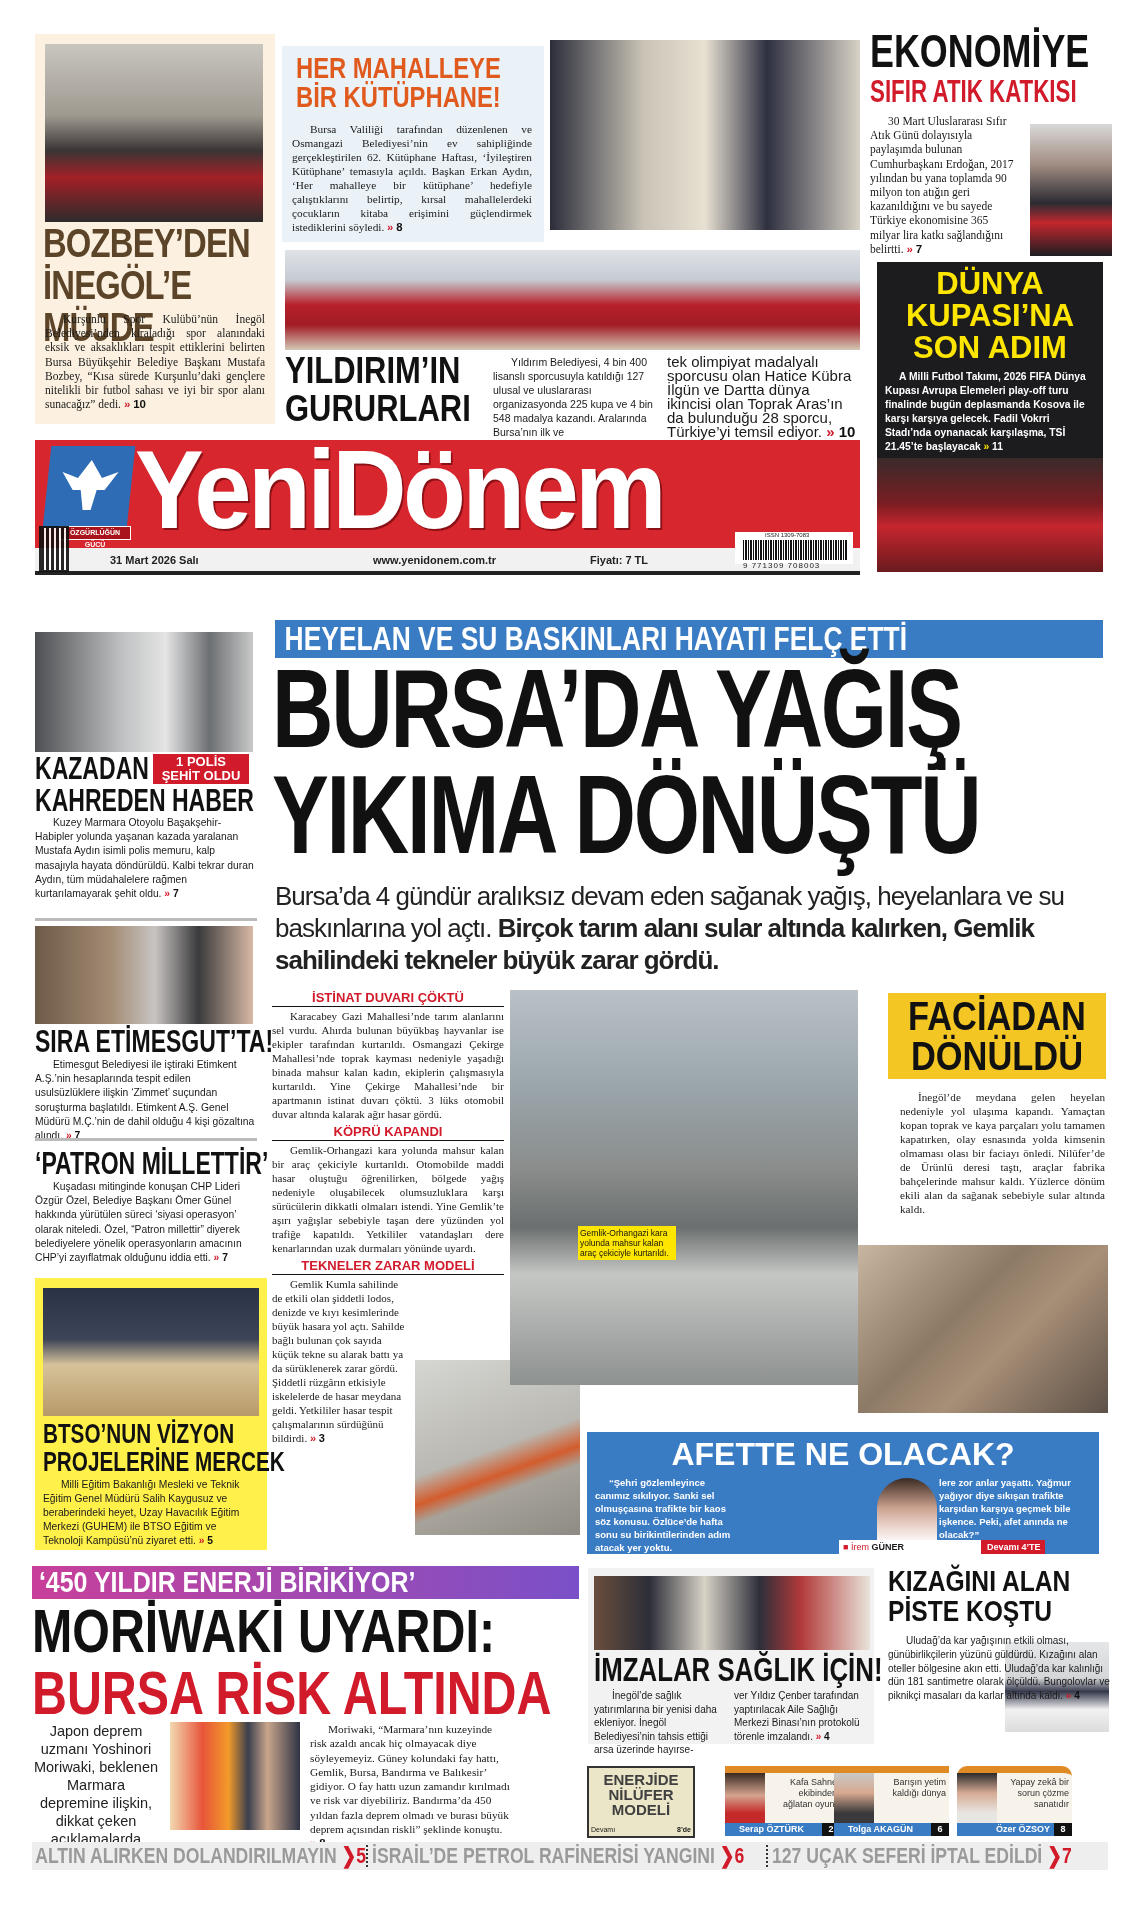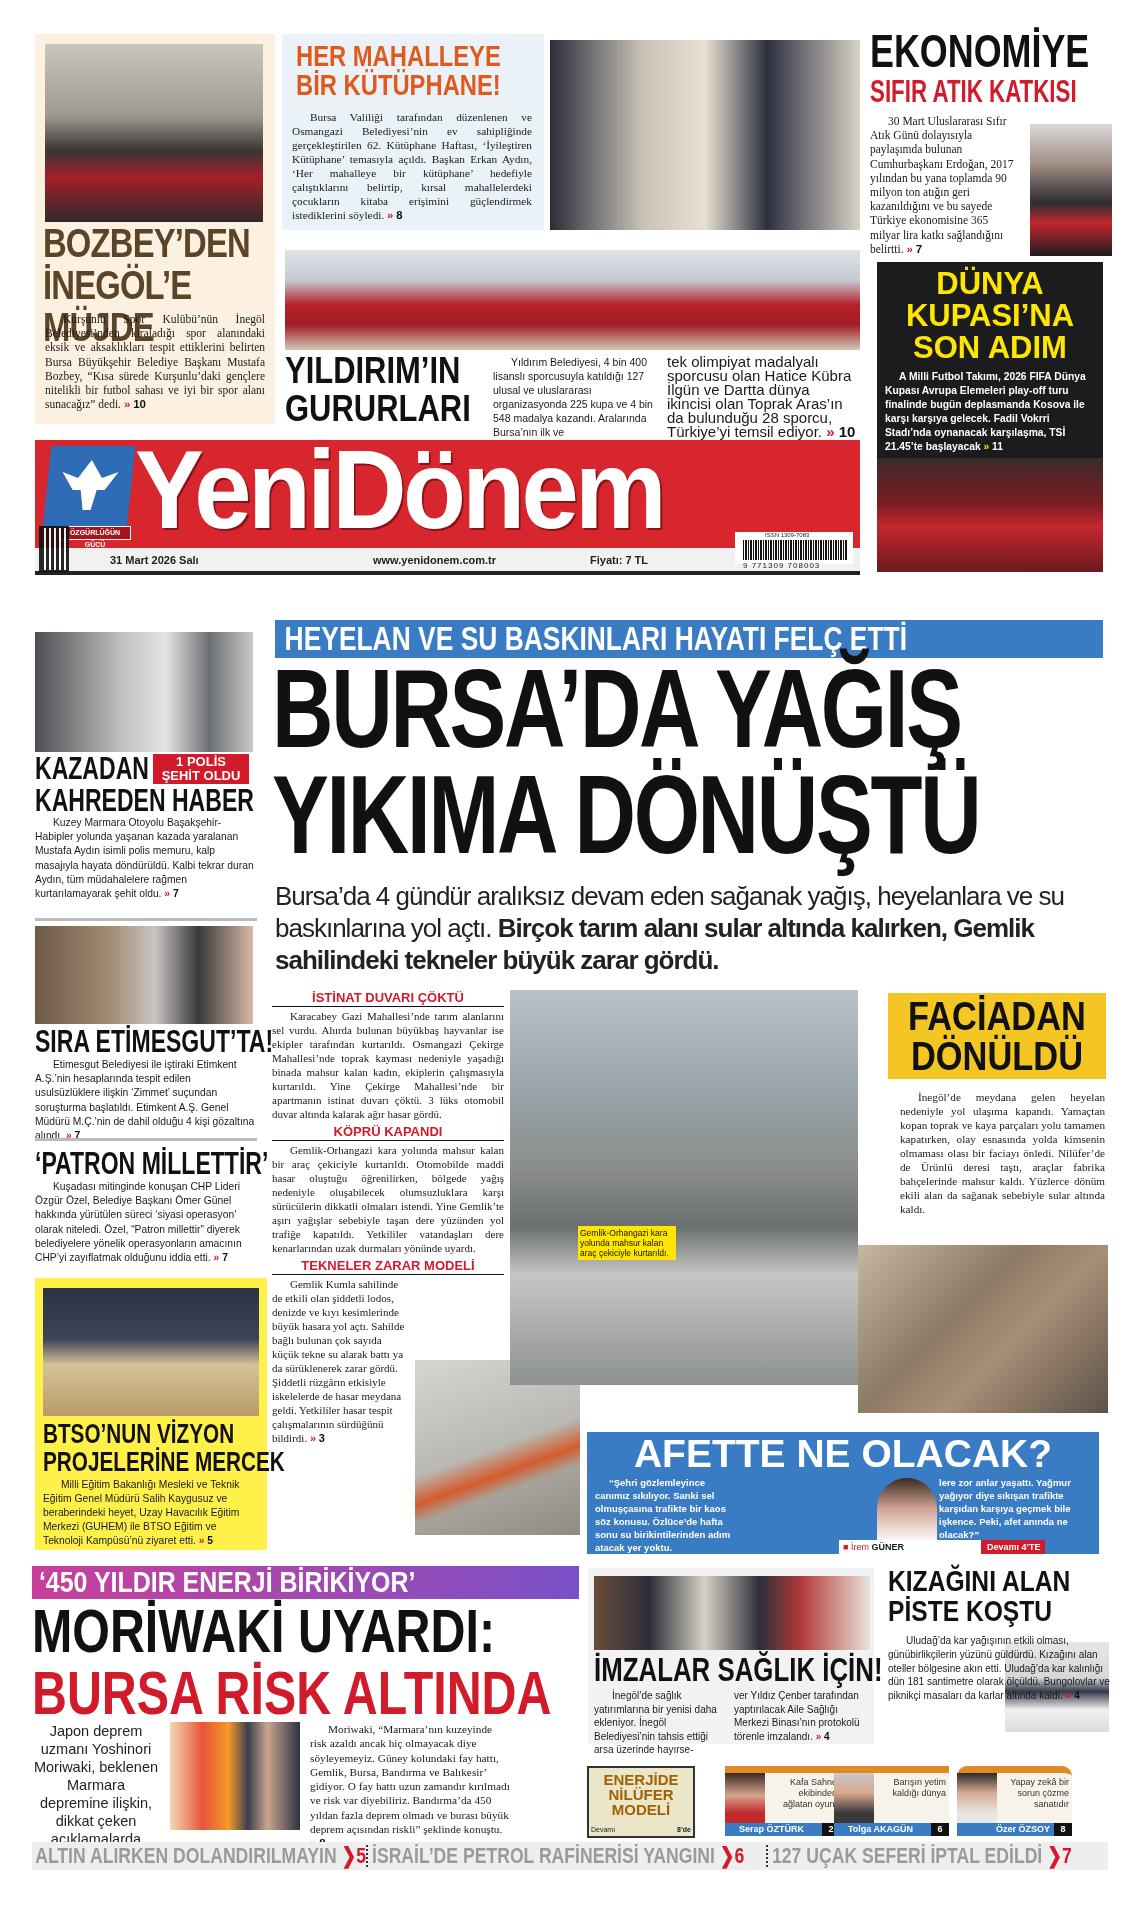--- a/index.html
+++ b/index.html
@@ -21,21 +21,21 @@
   <div class="photo" style="left:10px;top:10px;width:218px;height:178px;background:linear-gradient(180deg,#c9c6c0 0%,#9f9a90 40%,#3a3535 60%,#a32027 75%,#2e2b2b 100%);"></div>
   <div class="abs cond" style="left:8px;top:188px;width:230px;font-family:'Liberation Sans',sans-serif;font-size:40px;line-height:42px;color:#5c4428;transform:scaleX(0.82);width:280px">
     <div>BOZBEY’DEN</div>
     <div>İNEGÖL’E MÜJDE</div>
   </div>
   <div class="abs body indent" style="left:10px;top:278px;width:220px;">
     <span>Kurşunlu Spor Kulübü’nün İnegöl Belediyesi’nden kiraladığı spor alanındaki eksik ve aksaklıkları tespit ettiklerini belirten Bursa Büyükşehir Belediye Başkanı Mustafa Bozbey, “Kısa sürede Kurşunlu’daki gençlere nitelikli bir futbol sahası ve iyi bir spor alanı sunacağız” dedi.</span> <span class="ref">»</span> <span class="refn">10</span>
   </div>
 </div>
 
-<div class="abs" style="left:282px;top:34px;width:262px;height:196px;background:#eaf1f7;">
+<div class="abs" style="left:282px;top:46px;width:262px;height:196px;background:#eaf1f7;">
   <div class="abs" style="left:14px;top:8px;font-family:'Liberation Sans',sans-serif;font-weight:700;font-size:29px;line-height:29px;color:#e05a1e;transform:scaleX(0.82);transform-origin:left top;width:300px;">
     <div>HER MAHALLEYE</div>
     <div>BİR KÜTÜPHANE!</div>
   </div>
   <div class="abs body indent" style="left:10px;top:76px;width:240px;font-size:11.3px;line-height:14px;">
     <span>Bursa Valiliği tarafından düzenlenen ve Osmangazi Belediyesi’nin ev sahipliğinde gerçekleştirilen 62. Kütüphane Haftası, ‘İyileştiren Kütüphane’ temasıyla açıldı. Başkan Erkan Aydın, ‘Her mahalleye bir kütüphane’ hedefiyle çalıştıklarını belirtip, kırsal mahallelerdeki çocukların kitaba erişimini güçlendirmek istediklerini söyledi.</span> <span class="ref">»</span> <span class="refn">8</span>
   </div>
 </div>
 <div class="photo" style="left:550px;top:40px;width:310px;height:190px;background:linear-gradient(90deg,#2b2d3a 0%,#c9c3b6 30%,#e8e1d2 50%,#2e3040 70%,#d8d2c6 100%);"></div>
 
@@ -126,21 +126,21 @@
 <div class="abs" style="left:888px;top:993px;width:218px;height:86px;background:#f3c623;">
   <div style="font-family:'Liberation Sans',sans-serif;font-weight:700;font-size:40px;line-height:40px;color:#111;text-align:center;padding-top:3px;transform:scaleX(0.86);transform-origin:center top;">
     <div>FACİADAN</div>
     <div>DÖNÜLDÜ</div>
   </div>
 </div>
 <div class="abs body indent" style="left:900px;top:1090px;width:205px;font-size:11.2px;line-height:14px;">İnegöl’de meydana gelen heyelan nedeniyle yol ulaşıma kapandı. Yamaçtan kopan toprak ve kaya parçaları yolu tamamen kapatırken, olay esnasında yolda kimsenin olmaması olası bir faciayı önledi. Nilüfer’de de Ürünlü deresi taştı, araçlar fabrika bahçelerinde mahsur kaldı. Yüzlerce dönüm ekili alan da sağanak sebebiyle sular altında kaldı.</div>
 <div class="photo" style="left:858px;top:1245px;width:250px;height:168px;background:linear-gradient(135deg,#c9b6a1 0%,#8d7a66 40%,#a88f77 60%,#5e5248 100%);"></div>
 
 <div class="abs" style="left:587px;top:1432px;width:512px;height:122px;background:#3a7cc4;">
-  <div class="abs" style="left:0;top:3px;width:512px;text-align:center;font-family:'Liberation Sans',sans-serif;font-weight:700;font-size:39px;line-height:38px;color:#fff;">AFETTE NE OLACAK?</div>
+  <div class="abs" style="left:0;top:3px;width:512px;text-align:center;font-family:'Liberation Sans',sans-serif;font-weight:700;font-size:32px;line-height:38px;color:#fff;">AFETTE NE OLACAK?</div>
   <div class="abs sans" style="left:8px;top:44px;width:140px;font-size:9.5px;line-height:13px;color:#fff;font-weight:700;text-indent:14px;">“Şehri gözlemleyince canımız sıkılıyor. Sanki sel olmuşçasına trafikte bir kaos söz konusu. Özlüce’de hafta sonu su birikintilerinden adım atacak yer yoktu.</div>
   <div class="photo" style="left:290px;top:46px;width:60px;height:66px;background:linear-gradient(180deg,#3a2a22 0%,#caa08e 45%,#e8cfc6 70%,#fff 100%);border-radius:30px 30px 0 0;"></div>
   <div class="abs sans" style="left:352px;top:44px;width:156px;font-size:9.5px;line-height:13px;color:#fff;font-weight:700;">lere zor anlar yaşattı. Yağmur yağıyor diye sıkışan trafikte karşıdan karşıya geçmek bile işkence. Peki, afet anında ne olacak?”</div>
   <div class="abs sans" style="left:252px;top:108px;width:150px;height:14px;background:#fff;font-size:9px;line-height:14px;padding-left:4px;">
     <span style="color:#d11a2a">■</span>
     <span style="color:#d11a2a">İrem</span>
     <b>GÜNER</b>
   </div>
   <div class="abs sans" style="left:394px;top:108px;width:64px;height:14px;background:#d11a2a;color:#fff;font-size:9px;font-weight:700;line-height:14px;padding-left:6px;">Devamı 4’TE</div>
 </div>
@@ -217,21 +217,21 @@
     <div>KIZAĞINI ALAN</div>
     <div>PİSTE KOŞTU</div>
   </div>
   <div class="photo" style="left:119px;top:76px;width:104px;height:90px;background:linear-gradient(180deg,#e4e6e8 0%,#d4d6d8 40%,#34384a 55%,#f1f1f1 75%,#dcdcdc 100%);"></div>
   <div class="abs sans indent" style="left:2px;top:68px;width:224px;font-size:10px;line-height:13.8px;">
     <span>Uludağ’da kar yağışının etkili olması, günübirlikçilerin yüzünü güldürdü. Kızağını alan oteller bölgesine akın etti. Uludağ’da kar kalınlığı dün 181 santimetre olarak ölçüldü. Bungolovlar ve piknikçi masaları da karlar altında kaldı.</span> <span class="ref">»</span> <span class="refn">4</span>
   </div>
 </div>
 
 <div class="abs" style="left:587px;top:1766px;width:108px;height:72px;background:#ebe6c8;border:2px solid #333;">
-  <div style="font-family:'Liberation Sans',sans-serif;font-weight:700;font-size:15px;line-height:15px;text-align:center;color:#a16207;padding-top:4px;">
+  <div style="font-family:'Liberation Sans',sans-serif;font-weight:700;font-size:15px;line-height:15px;text-align:center;color:#404040;padding-top:4px;">
     <div>ENERJİDE</div>
     <div>NİLÜFER</div>
     <div>MODELİ</div>
   </div>
   <div class="abs sans" style="left:2px;top:58px;font-size:7px;">Devamı</div>
   <div class="abs sans" style="right:2px;top:58px;font-size:7px;font-weight:700;">8’de</div>
 </div>
 
 <div class="abs" style="left:711px;top:1766px;width:115px;height:70px;background:#f7f3ea;border-top:7px solid #e08a26;margin-left:14px;">
   <div class="photo" style="left:0;top:0;width:40px;height:50px;background:linear-gradient(180deg,#3a2a22 0%,#d4a48e 45%,#c52a2a 80%);"></div>

